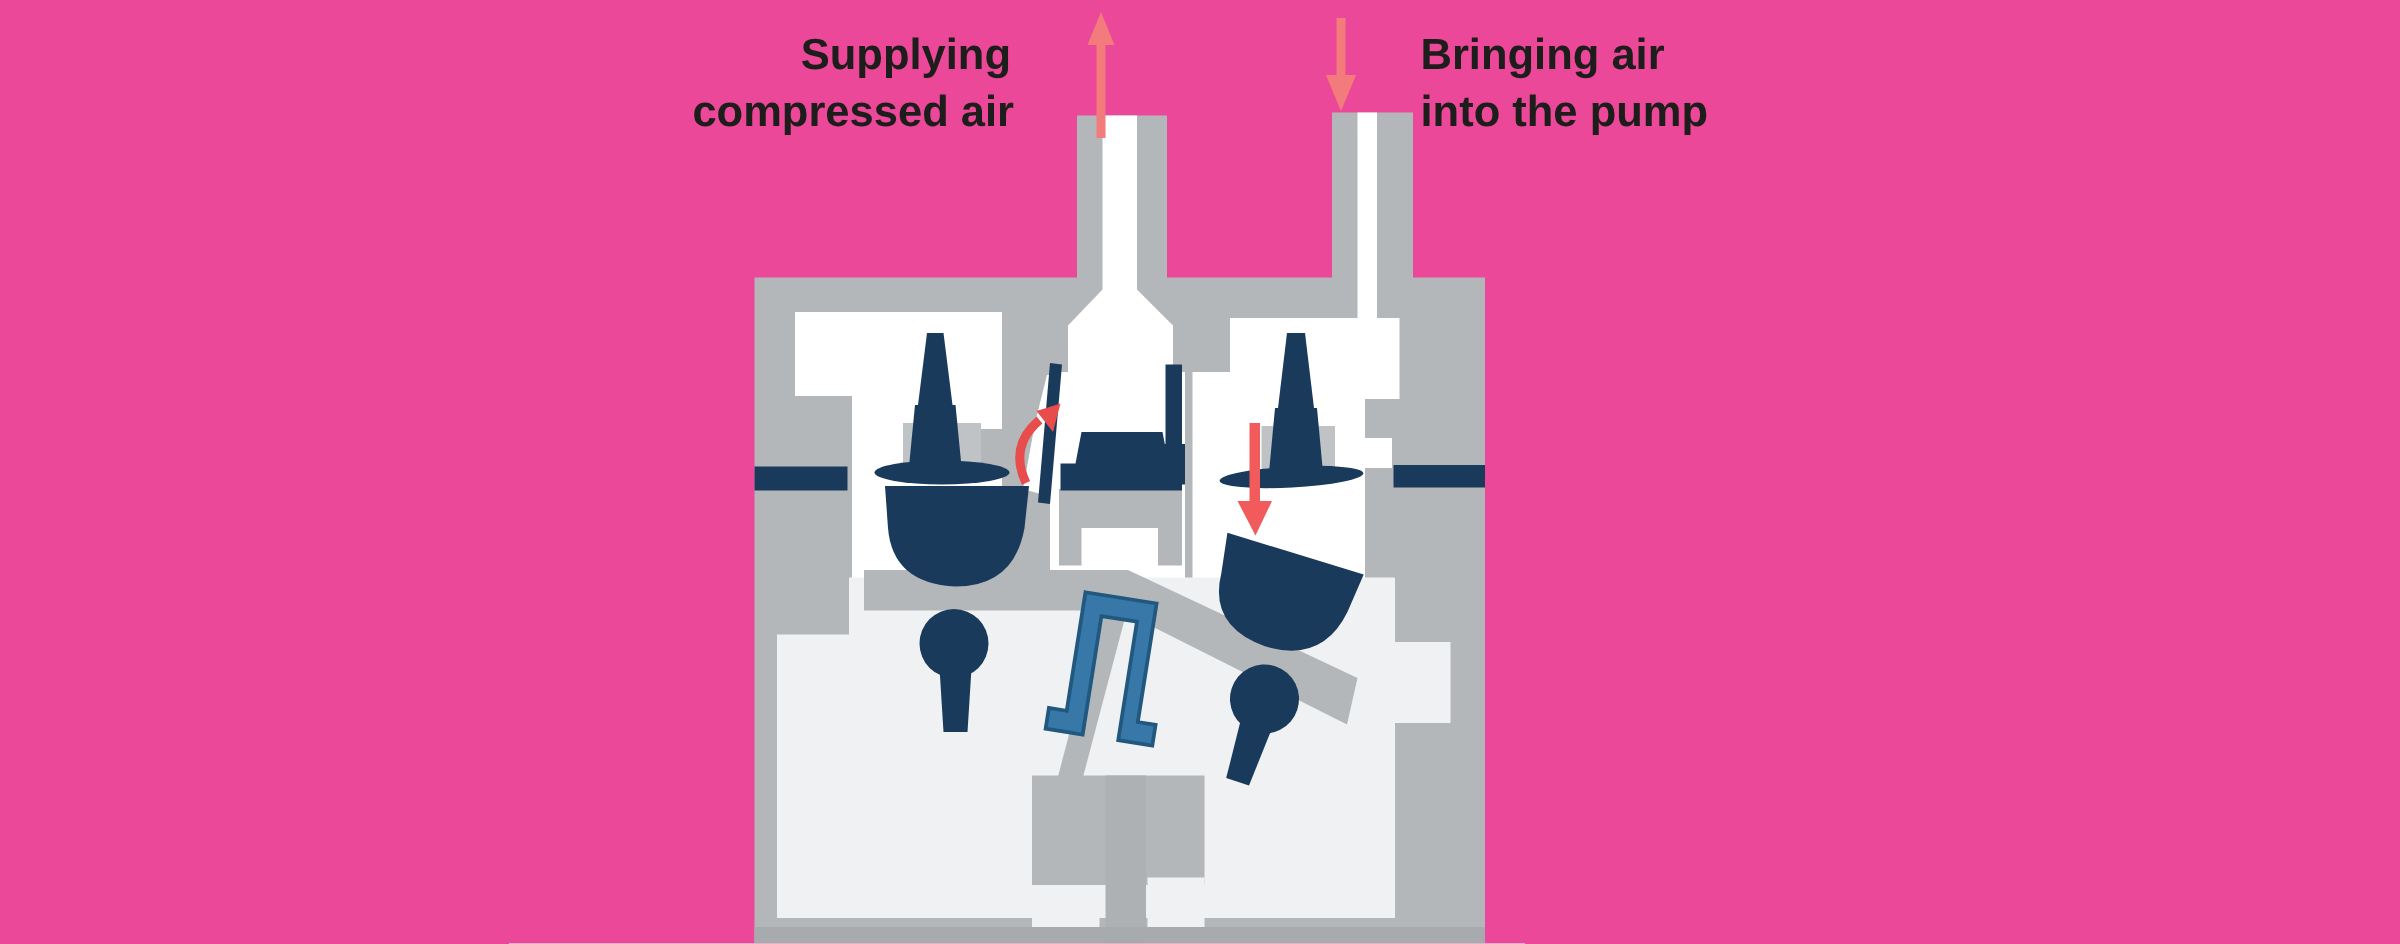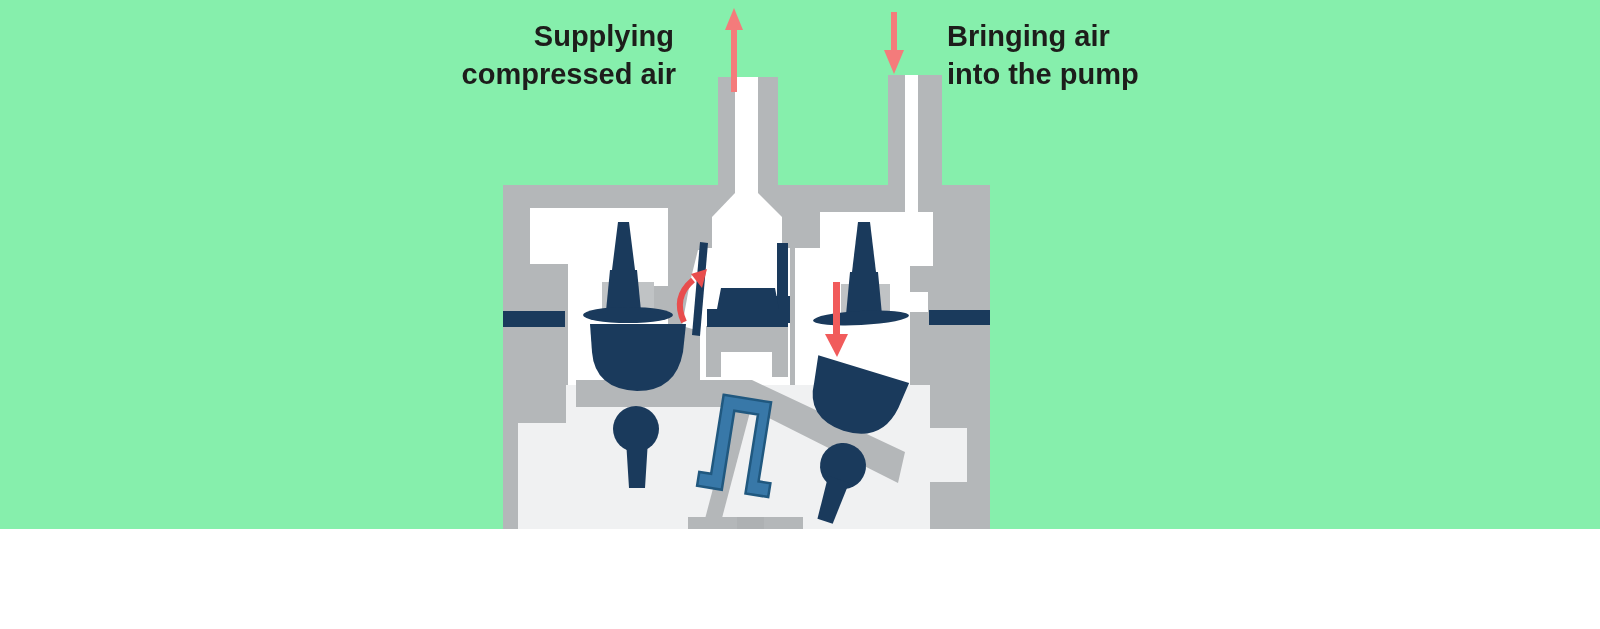--- a/index.html
+++ b/index.html
@@ -1,16 +1,16 @@
 <!DOCTYPE html>
 <html><head>
 <meta charset="utf-8">
 <style>
   html,body{margin:0;padding:0;background:#ffffff;}
-  .stage{position:relative;width:1600px;height:529px;background:#86efac;overflow:hidden;
+  .stage{position:relative;width:1600px;height:629px;background:#ec4899;overflow:hidden;
          font-family:"Liberation Sans", sans-serif;}
   .stage svg{position:absolute;left:0;top:0;}
   text.lbl{font-family:"Liberation Sans", sans-serif;font-weight:bold;font-size:29px;fill:#1d1d1b;}
 </style>
 </head>
 <body>
 
 <div class="stage">
 <svg width="1600" height="629" viewBox="0 0 1600 629">
 

